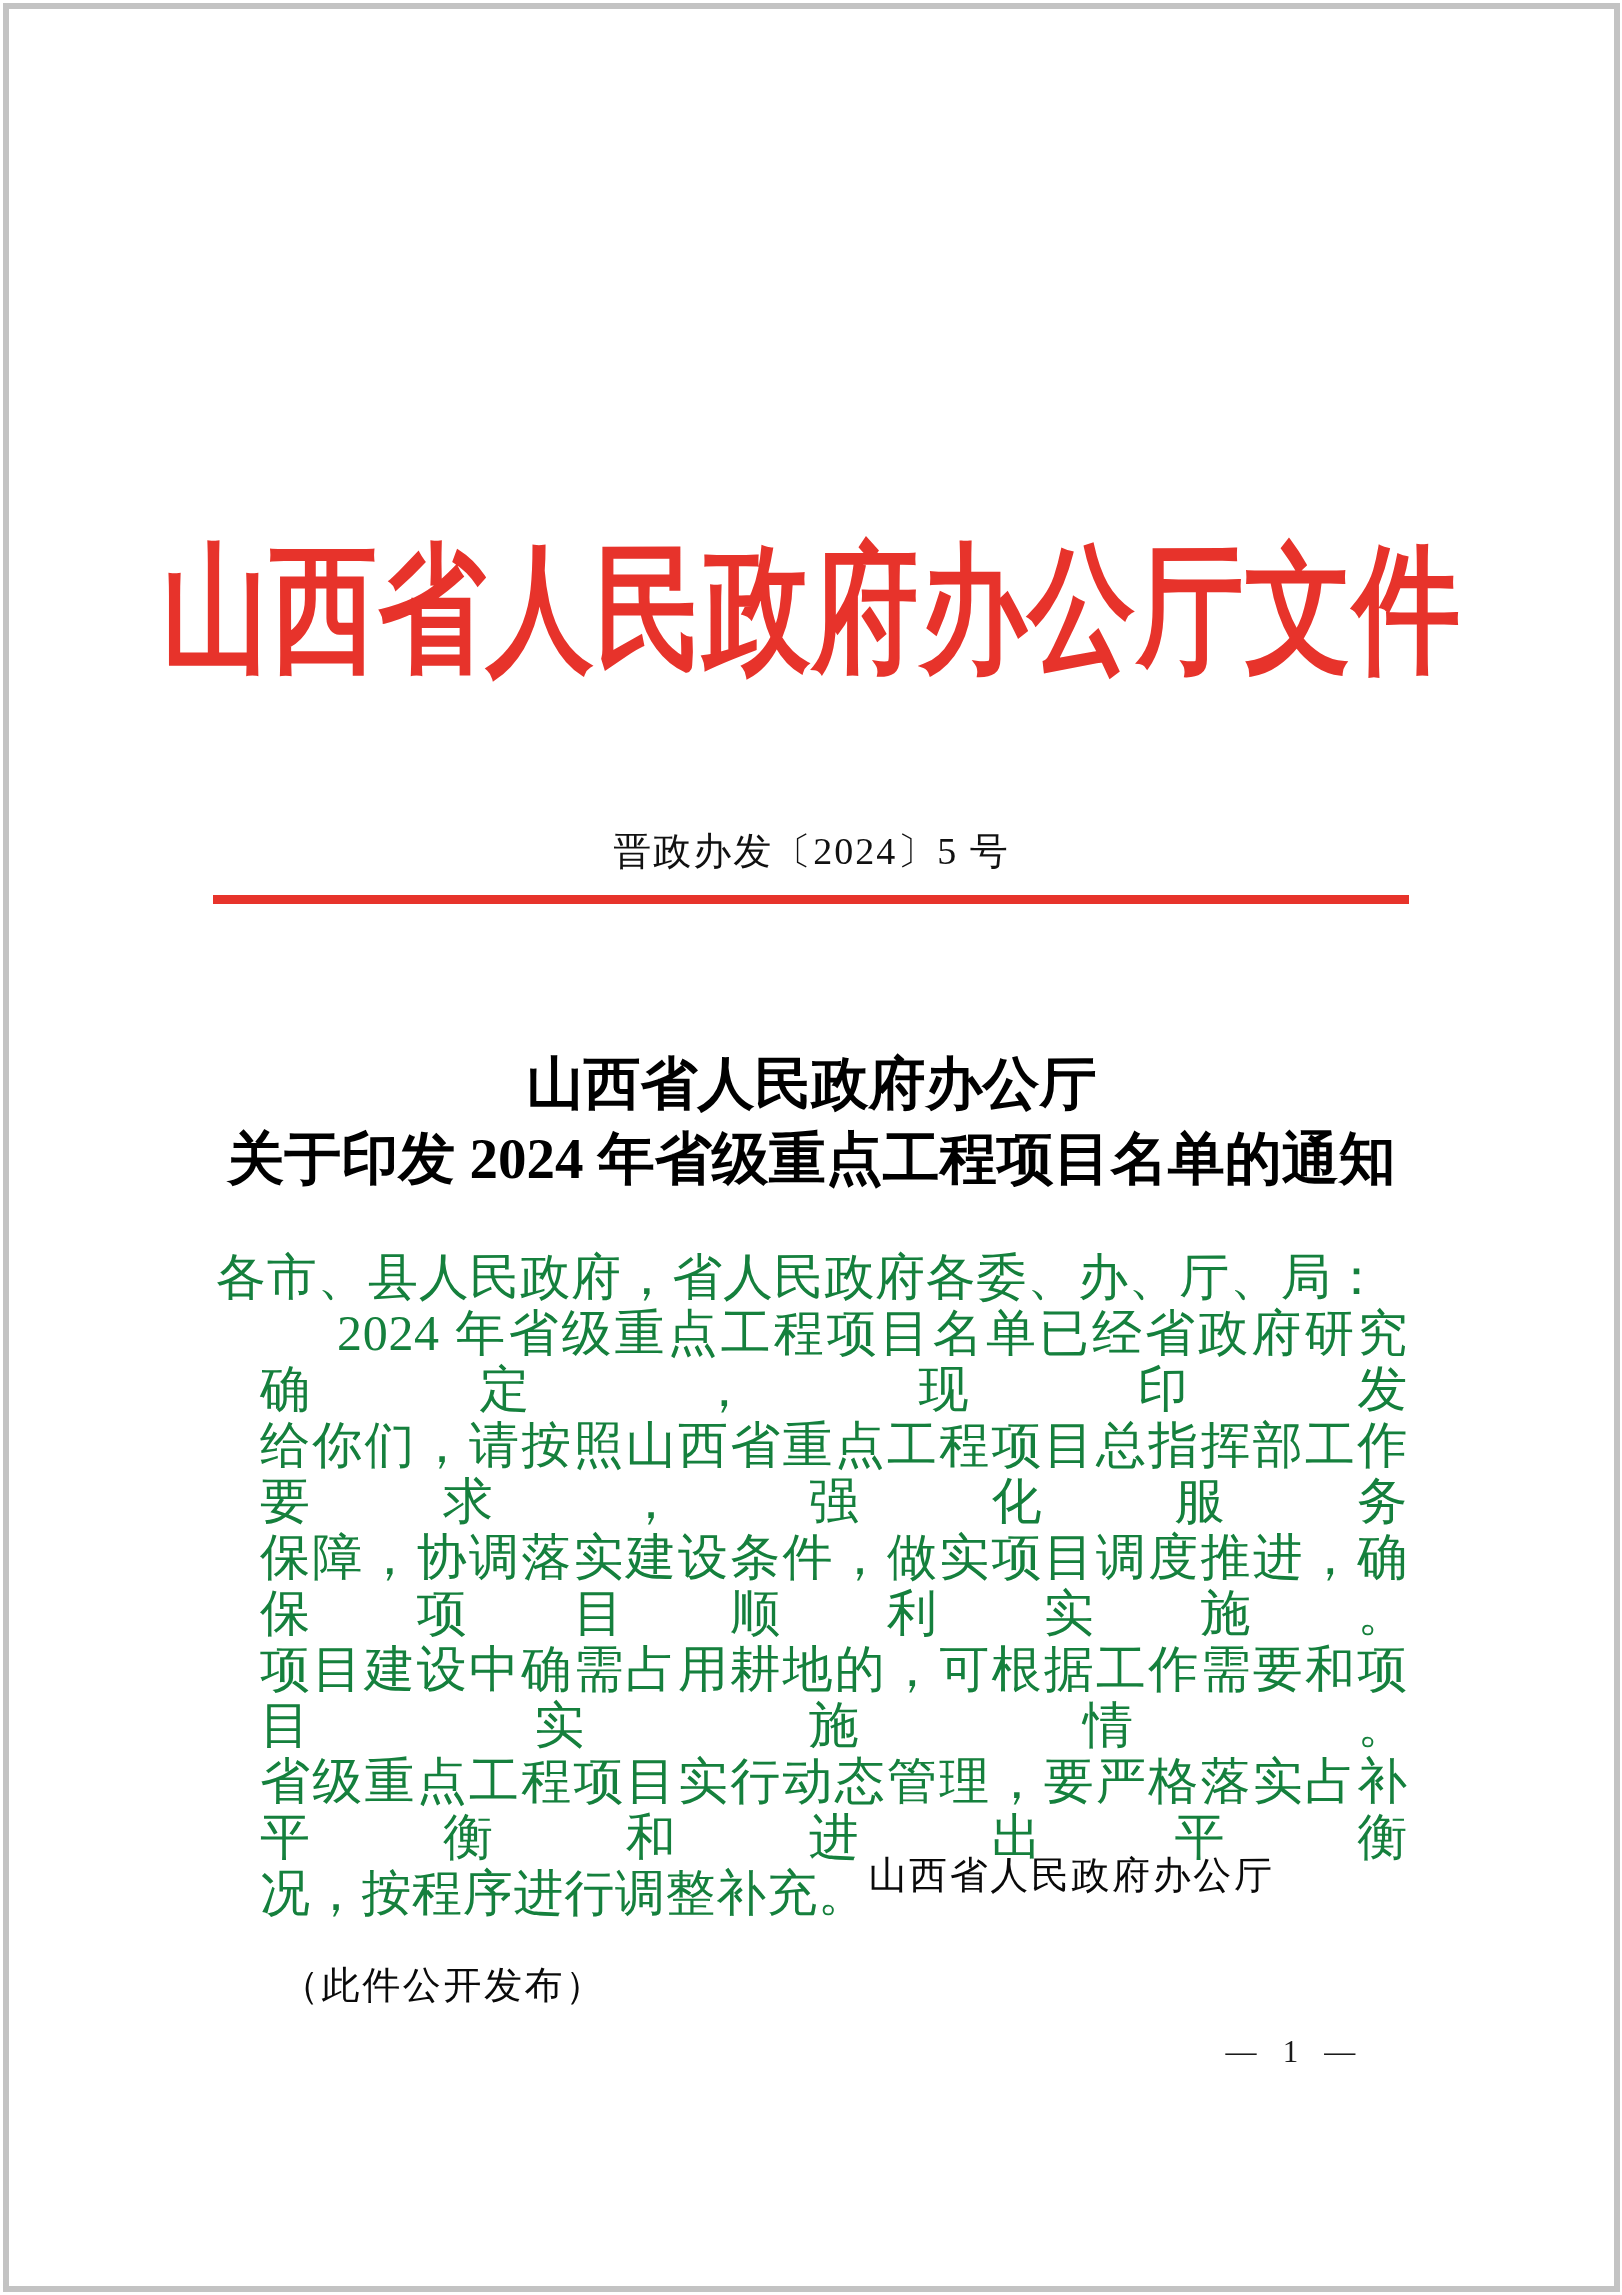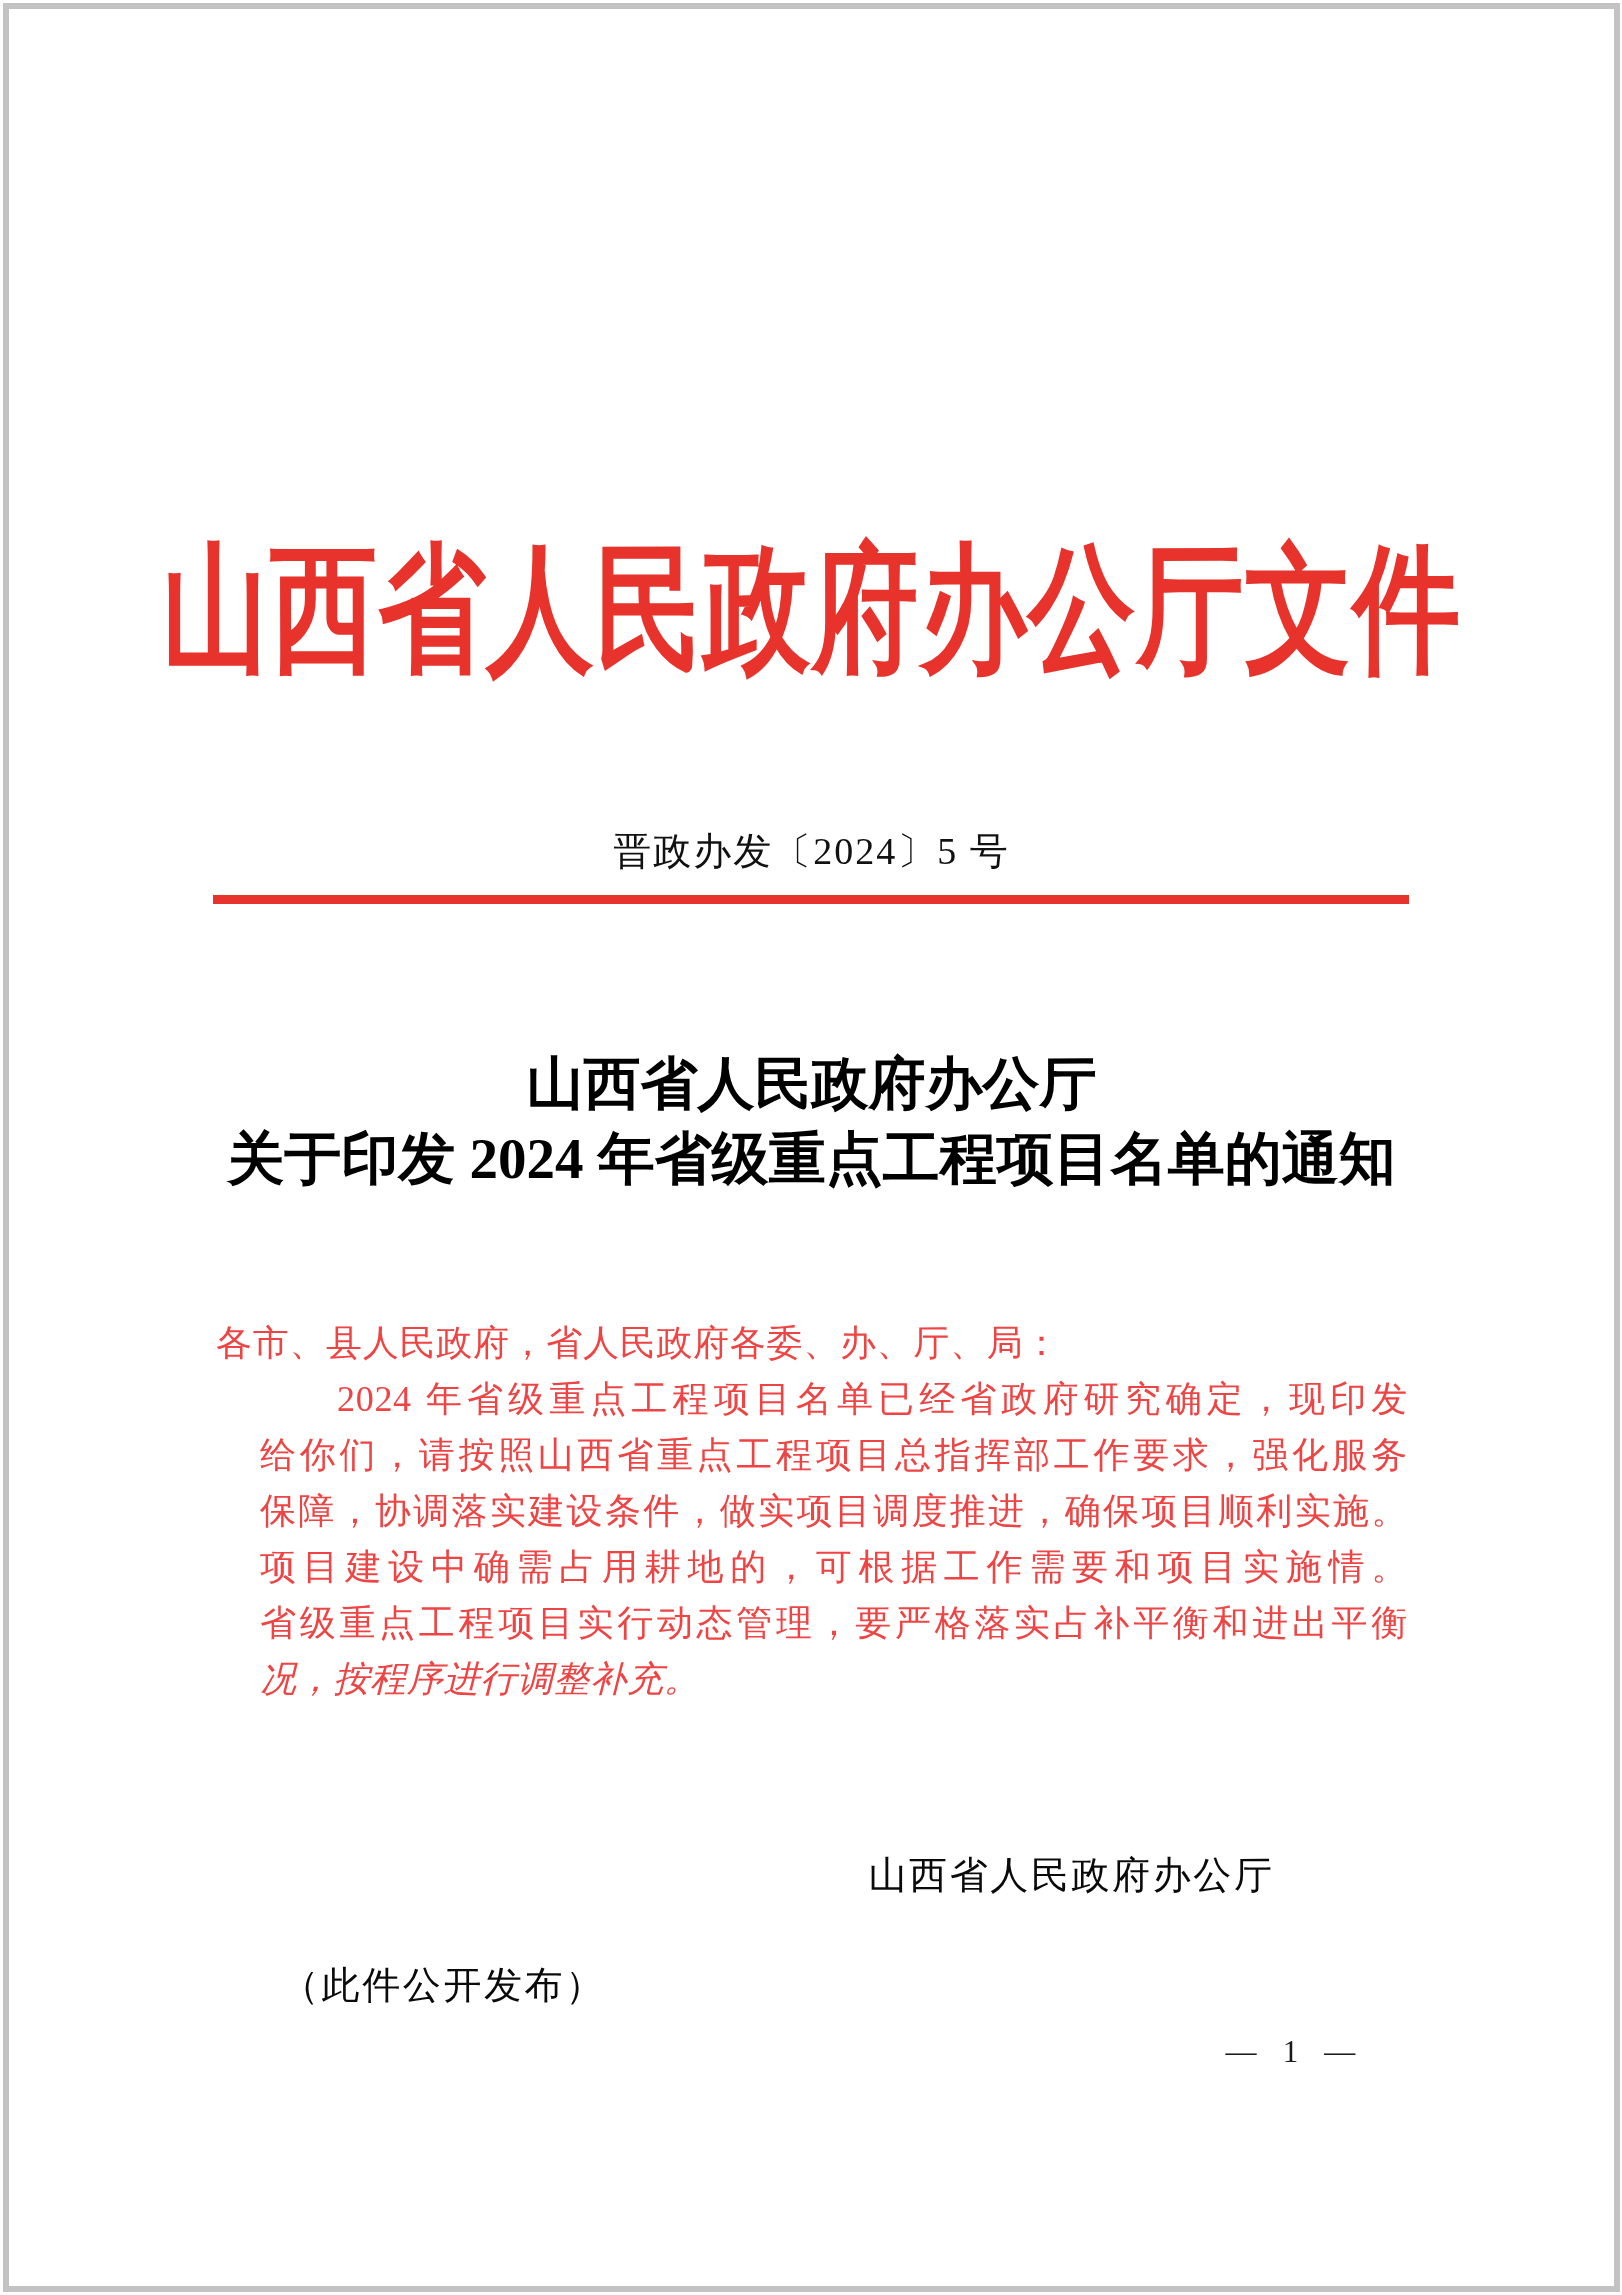--- a/index.html
+++ b/index.html
@@ -66,44 +66,43 @@
     text-align: center;
     color: #000000;
     font-weight: bold;
     font-size: 57px;
     line-height: 75px;
     white-space: nowrap;
   }
   
   .body-block {
     position: absolute;
-    top: 1315px;
+    top: 1249px;
     left: 216px;
     width: 1192px;
-    color: #ef4444;
-    font-size: 36px;
+    color: #15803d;
+    font-size: 50px;
     line-height: 56px;
   }
   .salutation {
     text-align: left;
     white-space: nowrap;
     letter-spacing: 0.7px;
   }
   .para-line {
     text-align: justify;
     text-align-last: justify;
     letter-spacing: 0.7px;
     margin-left: 44px;
   }
   .para-line.first {
     text-indent: 77px;
   }
   .para-line.last {
     text-align-last: left;
-    font-style: italic;
   }
   
   .signature {
     position: absolute;
     top: 1845px;
     left: 857px;
     width: 429px;
     text-align: center;
     color: #0a0a0a;
     font-size: 38px;

